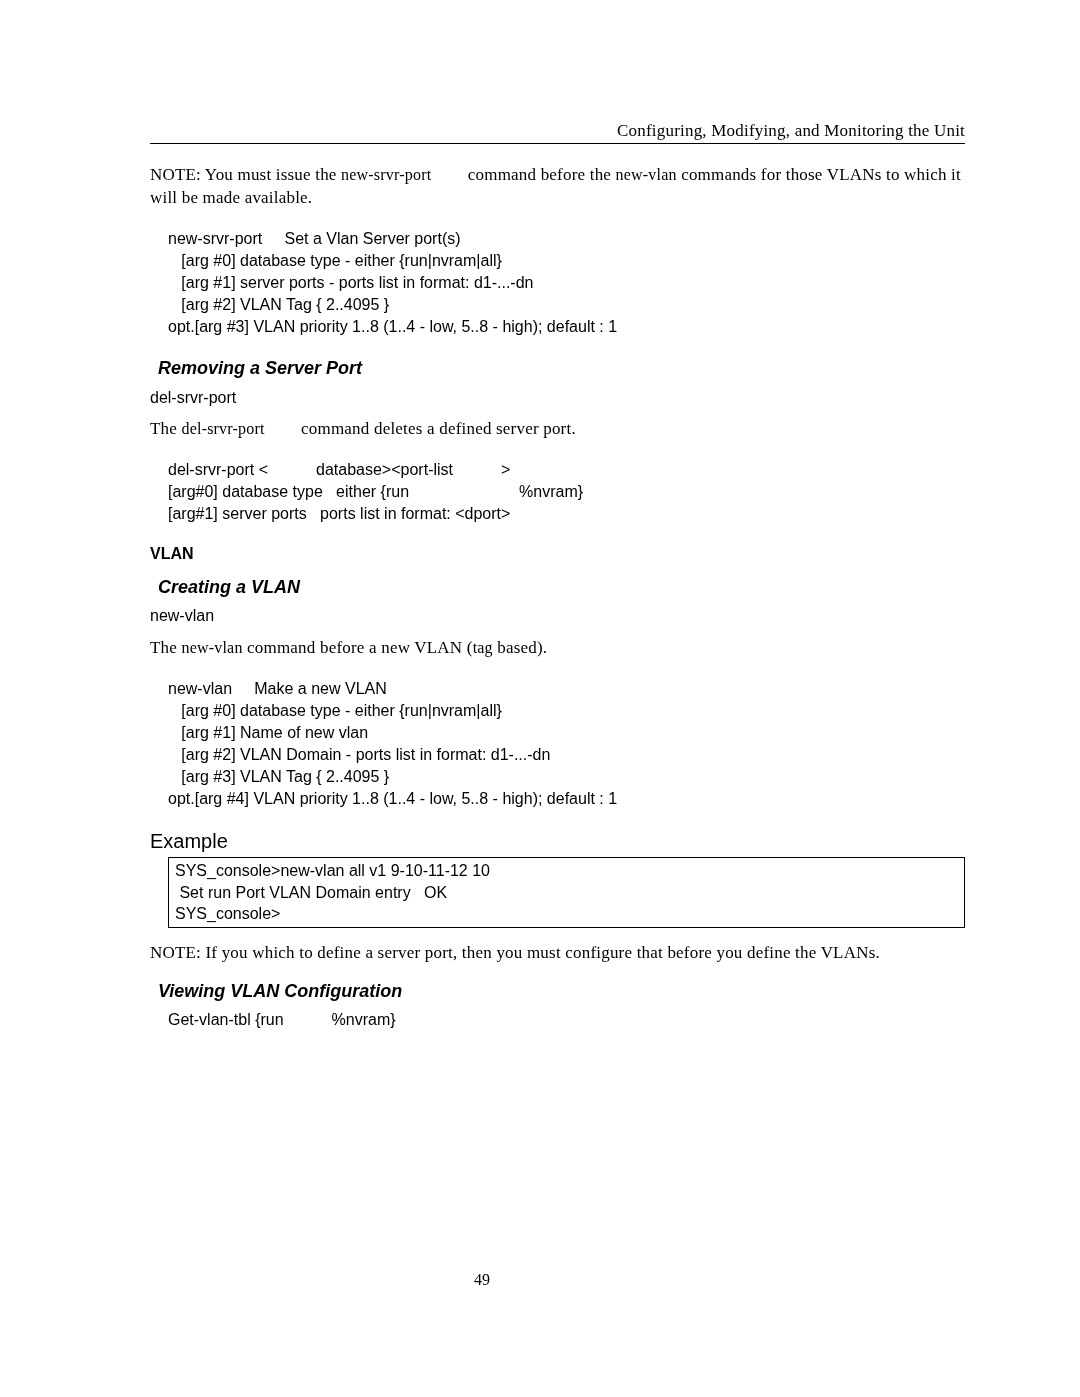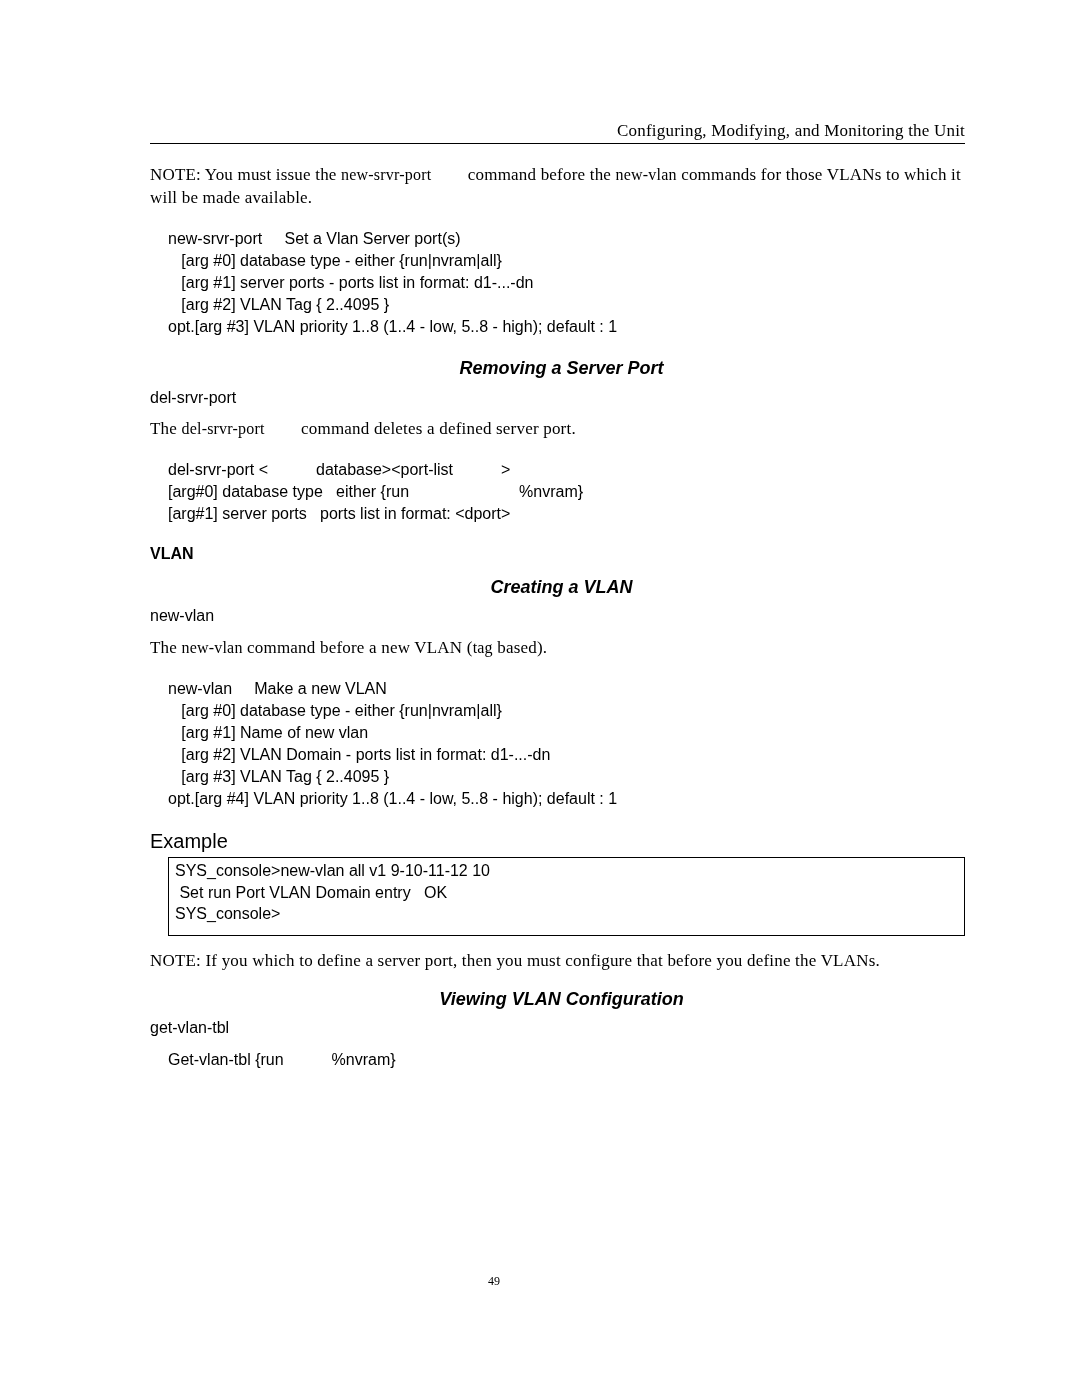--- a/index.html
+++ b/index.html
@@ -39,21 +39,20 @@
     white-space: pre;
     margin: 18px 0 18px 18px;
     line-height: 1.38;
   }
   .h-sub {
     font-family: Arial, Helvetica, sans-serif;
     font-weight: bold;
     font-style: italic;
     font-size: 18px;
     margin: 10px 0 6px 8px;
-    text-align: center;
   }
   .h-section {
     font-family: Arial, Helvetica, sans-serif;
     font-weight: bold;
     font-size: 16px;
     margin: 16px 0 6px 0;
   }
   .cmd-name {
     font-family: Arial, Helvetica, sans-serif;
     font-size: 16px;
@@ -62,31 +61,31 @@
   .example-label {
     font-family: Arial, Helvetica, sans-serif;
     font-size: 20px;
     margin: 0 0 2px 0;
   }
   .example-box {
     border: 1px solid #000;
     font-family: Arial, Helvetica, sans-serif;
     font-size: 16px;
     white-space: pre;
-    padding: 2px 6px 10px 6px;
+    padding: 2px 6px 2px 6px;
     margin: 0 0 14px 18px;
     line-height: 1.35;
   }
   .page-num {
     position: absolute;
     bottom: 108px;
-    left: 12px;
+    left: 0;
     width: 964px;
     text-align: center;
-    font-size: 12px;
+    font-size: 16px;
   }
   .gap-sm  { display:inline-block; width: 32px; }
   .gap-md  { display:inline-block; width: 48px; }
   .gap-lg  { display:inline-block; width: 110px; }
 </style>
 </head>
 <body>
 
 <div class="page">
 
@@ -130,19 +129,18 @@
 opt.[arg #4] VLAN priority 1..8 (1..4 - low, 5..8 - high); default : 1</div>
 
   <div class="example-label">Example</div>
   <div class="example-box">SYS_console&gt;new-vlan all v1 9-10-11-12 10
  Set run Port VLAN Domain entry   OK
 SYS_console&gt;</div>
 
   <p class="para">NOTE: If you which to define a server port, then you must configure that before you define the VLANs.</p>
 
   <div class="h-sub">Viewing VLAN Configuration</div>
-  <div class="cmd-name">get-vlan-tbl</div>
 
   <div class="code-block" style="margin-top:0;"><span>Get-vlan-tbl {run</span><span class="gap-md"></span><span>%nvram}</span></div>
 
 </div>
 
 <div class="page-num">49</div>
 
 </body></html>

